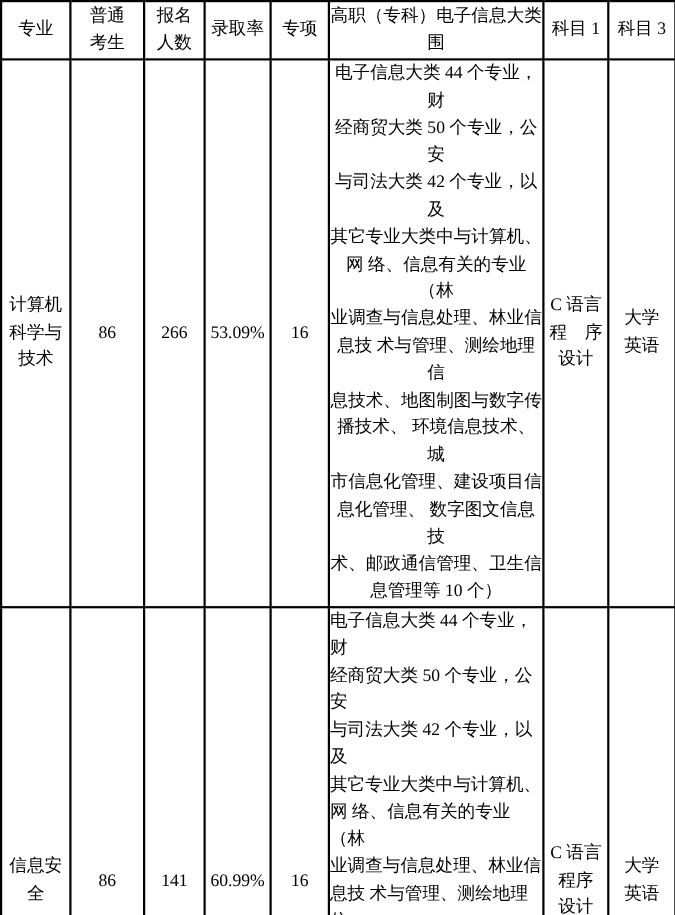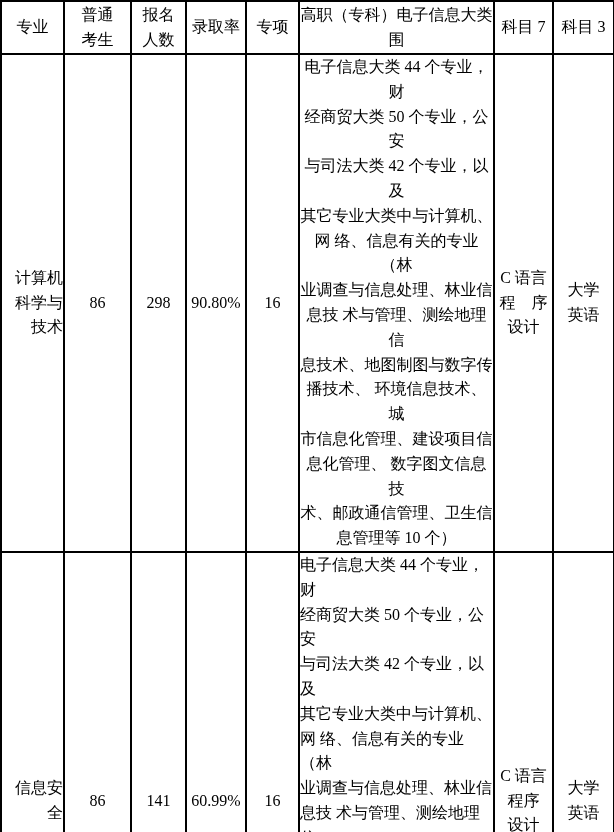--- a/index.html
+++ b/index.html
@@ -40,21 +40,21 @@
   col.c-scope    { width: 195px; }
   col.c-subj1    { width: 59px;  }
   col.c-subj2    { width: 61px;  }
 
   
   tr.r-head { height: 53px; border-radius: 18px;  }
   tr.r-cs   { height: 324px; }
   tr.r-is   { height: 328px; }
 
   .al-c { text-align: center; }
-  .al-l { text-align: right; padding-left: 7px; }
+  .al-l { text-align: center; padding-left: 7px; }
   .scope { text-align: center; padding: 0 3px; }
   .scope-left { text-align: left; padding: 0 2px 0 3px; }
 </style>
 </head>
 <body>
 
 <table class="admission">
   <colgroup>
     <col class="c-major">
     <col class="c-regular">
@@ -69,32 +69,32 @@
     <tr class="r-head">
       <th class="al-c">专业</th>
       <th class="al-c">普通
 考生</th>
       <th class="al-c">报名
 人数</th>
       <th class="al-c">录取率</th>
       <th class="al-c">专项</th>
       <th class="al-c">高职（专科）电子信息大类
 围</th>
-      <th class="al-c">科目 7</th>
+      <th class="al-c">科目 1</th>
       <th class="al-c">科目 3</th>
     </tr>
   </thead>
   <tbody>
     <tr class="r-cs">
       <td class="al-l">计算机
 科学与
 技术</td>
       <td class="al-c">86</td>
-      <td class="al-c">298</td>
-      <td class="al-c">90.80%</td>
+      <td class="al-c">266</td>
+      <td class="al-c">53.09%</td>
       <td class="al-c">16</td>
       <td class="scope">电子信息大类 44 个专业，财
 经商贸大类 50 个专业，公安
 与司法大类 42 个专业，以及
 其它专业大类中与计算机、
 网 络、信息有关的专业（林
 业调查与信息处理、林业信
 息技 术与管理、测绘地理信
 息技术、地图制图与数字传
 播技术、 环境信息技术、城

